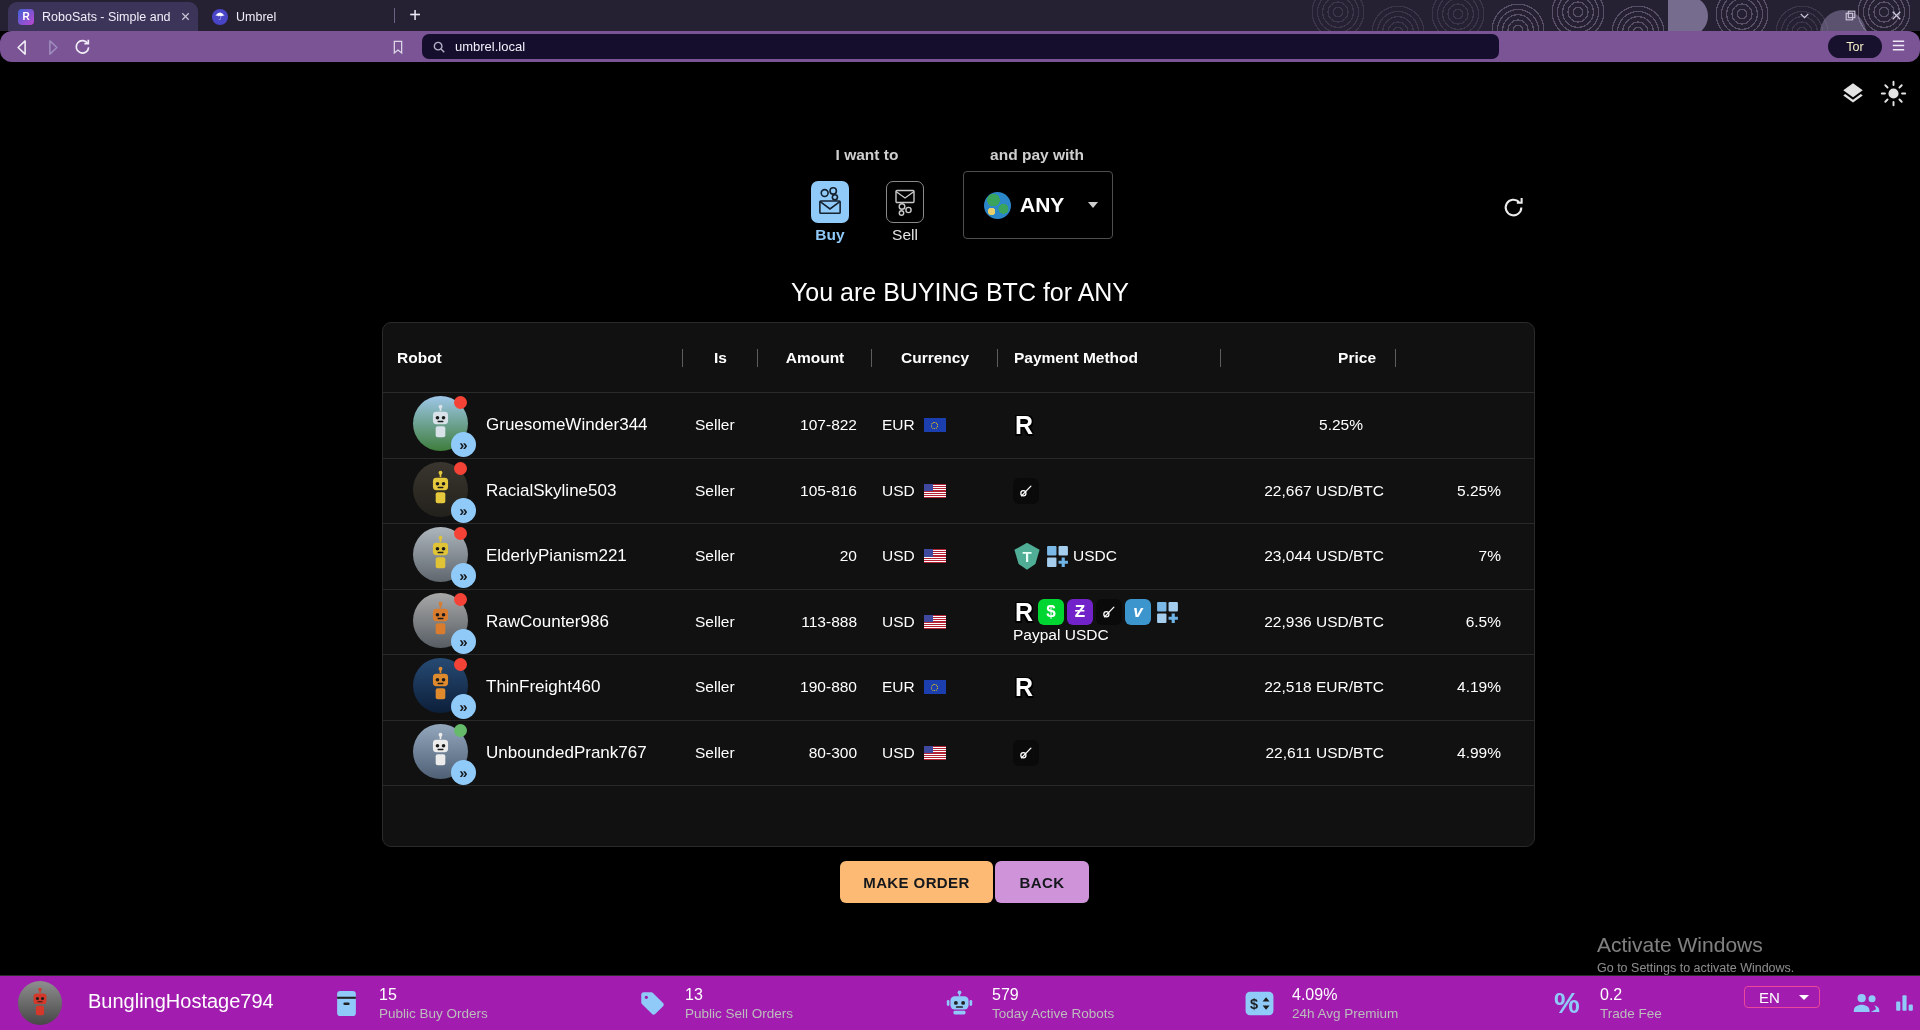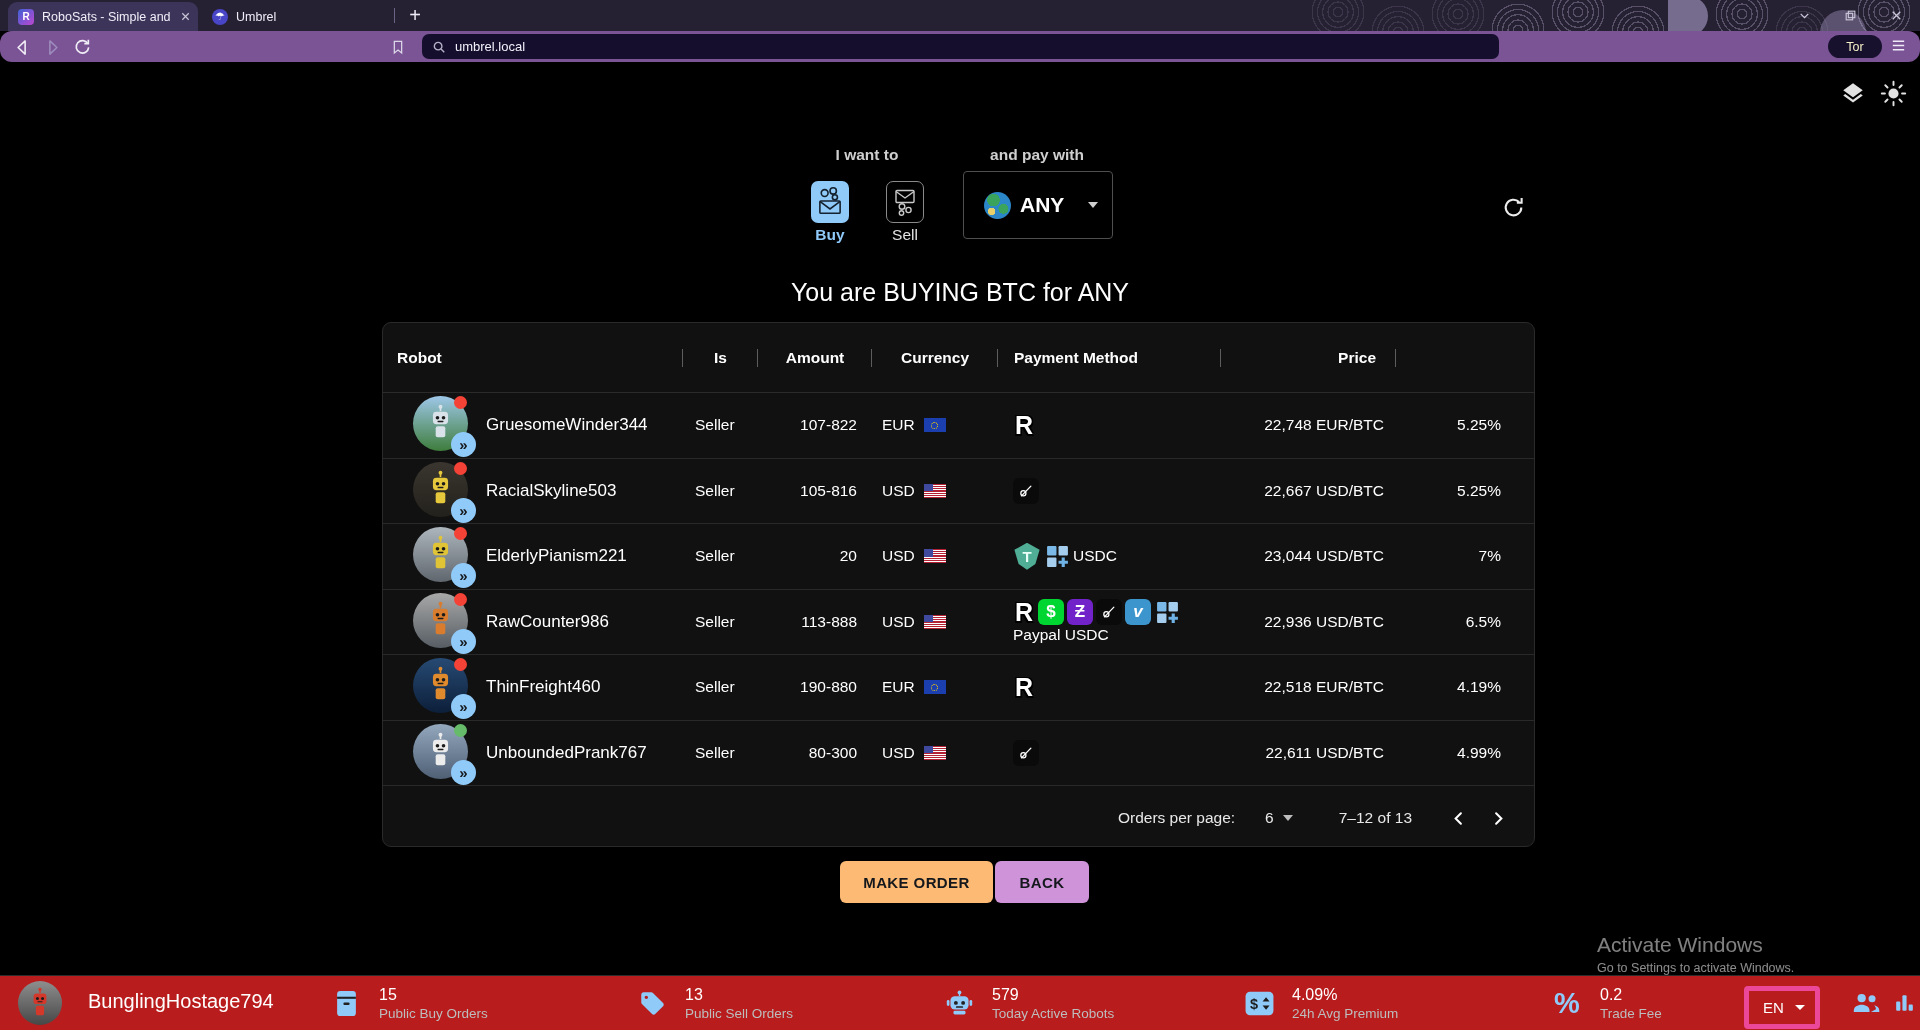--- a/index.html
+++ b/index.html
@@ -123,31 +123,31 @@
   .action-btn{position:absolute;top:861px;height:42px;border:none;border-radius:6px;
     font-family:inherit;font-size:15px;font-weight:bold;letter-spacing:.4px;color:#14181c;cursor:pointer;}
   #btn-make{left:840px;width:153px;background:#fdba74;}
   #btn-back{left:995px;width:94px;background:#ce93d8;}
 
   
   .wm1{left:1597px;top:933px;color:rgba(255,255,255,.50);font-size:21px;}
   .wm2{left:1597px;top:961px;color:rgba(255,255,255,.55);font-size:12.5px;}
 
   
-  .statusbar{left:0;top:975px;width:1920px;height:55px;background:#b91c1c;border-top:1px solid #2c2c2c;box-sizing:border-box;}
+  .statusbar{left:0;top:975px;width:1920px;height:55px;background:#a21caf;border-top:1px solid #2c2c2c;box-sizing:border-box;}
   .sb-avatar{position:absolute;left:18px;top:5px;width:44px;height:44px;border-radius:50%;overflow:hidden;
     background:linear-gradient(180deg,#8e8e8e,#474747);display:flex;align-items:center;justify-content:center;cursor:pointer;}
   .sb-name{position:absolute;left:88px;top:14px;color:#fff;font-size:20px;}
   .stat{position:absolute;top:0;height:55px;display:flex;align-items:center;}
   .stat-ic{width:32px;display:flex;justify-content:center;}
   .stat-txt{margin-left:17px;}
   .stat-val{color:#fff;font-size:16px;line-height:19px;}
   .stat-lbl{color:#bdbdbd;font-size:13.5px;line-height:17px;margin-top:1px;}
   .pct-glyph{color:#90caf9;font-size:29px;font-weight:600;}
-  .lang-select{position:absolute;left:1744px;top:10px;width:76px;height:43px;border:5px solid #ec4899;border-radius:4px;
+  .lang-select{position:absolute;left:1744px;top:10px;width:76px;height:22px;border:1px solid #ec4899;border-radius:4px;
     display:flex;align-items:center;box-sizing:border-box;padding:0 10px 0 14px;cursor:pointer;}
   .lang-label{color:#fff;font-size:15px;flex:1;}
   .lang-select .caret-down{border-top-color:#fff;border-left-width:5px;border-right-width:5px;border-top-width:5.5px;}
   .sb-iconbtn{position:absolute;top:14px;cursor:pointer;}
   #sb-people{left:1852px;}
   #sb-chart{left:1892px;}
 </style>
 </head>
 <body>
 
@@ -331,21 +331,20 @@
         <div class="cell c-amount">107-822</div>
         <div class="cell c-currency">
           <span>EUR</span>
           <span class="flag eu">
             <i class="stars"></i>
           </span>
         </div>
         <div class="cell c-payment">
           <span class="pm pm-rev">R</span>
         </div>
-        <div class="cell c-price">22,748 EUR/BTC</div>
         <div class="cell c-premium">5.25%</div>
       </div>
       <div class="t-grid order-row">
         <div class="cell c-robot">
           <span class="avatar-wrap">
             <span class="avatar" style="background:linear-gradient(180deg,#3a362f,#23211c)">
               <svg width="33" height="39" viewBox="0 0 24 28">
                 <g fill="#e6c83c">
                   <rect x="6.5" y="5.5" width="11" height="9" rx="2.5"></rect>
                   <rect x="8.5" y="16" width="7" height="8" rx="1.5"></rect>
@@ -548,38 +547,20 @@
               <circle cx="8.5" cy="15" r="3.4" fill="none" stroke="#fff" stroke-width="1.7"></circle>
               <path d="M6 18.5 18.5 5.5" fill="none" stroke="#fff" stroke-width="1.7" stroke-linecap="round"></path>
             </svg>
           </span>
         </div>
         <div class="cell c-price">22,611 USD/BTC</div>
         <div class="cell c-premium">4.99%</div>
       </div>
     </div>
 
-  <div class="t-pagination">
-    <span>Orders per page:</span>
-    <span class="pp-select">
-      <span>6</span>
-      <span class="caret-down"></span>
-    </span>
-    <span class="pg-range">7–12 of 13</span>
-    <span class="pg-btn first">
-      <svg width="23" height="23" viewBox="0 0 24 24" fill="none" stroke="#fff" stroke-width="2.1" stroke-linecap="round">
-          <path d="M14.5 6.5 9 12l5.5 5.5"></path>
-        </svg>
-    </span>
-    <span class="pg-btn">
-      <svg width="23" height="23" viewBox="0 0 24 24" fill="none" stroke="#fff" stroke-width="2.1" stroke-linecap="round">
-          <path d="M9.5 6.5 15 12l-5.5 5.5"></path>
-        </svg>
-    </span>
-  </div>
 </div>
 
 <button class="action-btn" id="btn-make">MAKE ORDER</button>
 <button class="action-btn" id="btn-back">BACK</button>
 
 <div class="abs wm1">Activate Windows</div>
 <div class="abs wm2">Go to Settings to activate Windows.</div>
 
 <div class="abs statusbar">
   <div class="sb-avatar">

